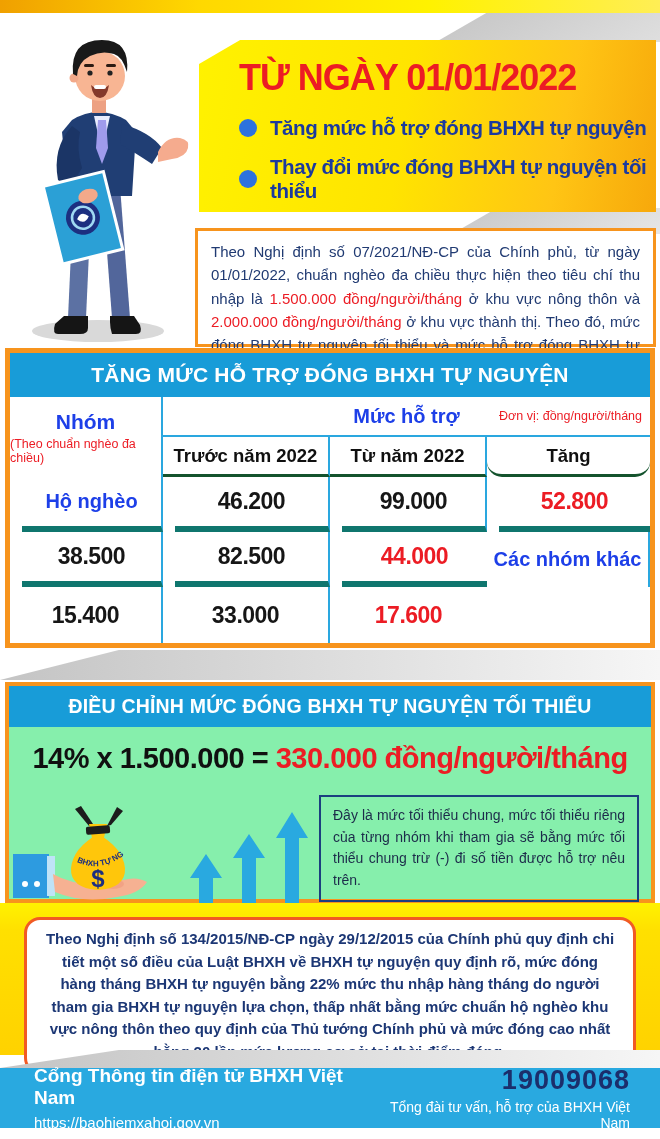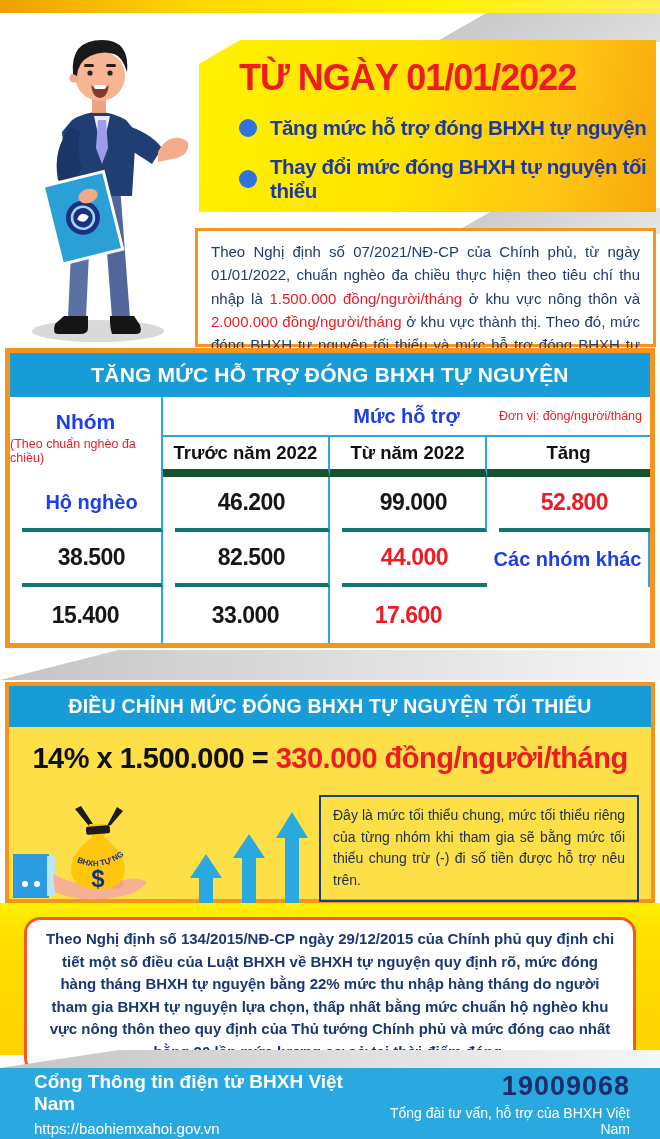--- a/index.html
+++ b/index.html
@@ -44,45 +44,45 @@
   .blue-bar{background:#189CD8;color:#fff;font-weight:bold;text-align:center;letter-spacing:0.2px;}
   .table-title{height:44px;line-height:44px;font-size:21px;}
   .tbl{display:grid;grid-template-columns:153px 167px 157px 163px;grid-template-rows:40px 40px 55px 55px 56px;}
   .cell{display:flex;align-items:center;justify-content:center;box-sizing:border-box;}
   .groupcell{grid-row:1/3;grid-column:1;flex-direction:column;border-right:2px solid #2AA7DF;}
   .grp-title{color:#1D3FE8;font-size:21px;font-weight:bold;}
   .grp-sub{color:#EC1C24;font-size:12.5px;margin-top:3px;}
   .supportcell{grid-row:1;grid-column:2/5;position:relative;border-bottom:2px solid #2AA7DF;}
   .support-label{color:#1D3FE8;font-size:20px;font-weight:bold;}
   .unit{position:absolute;right:8px;top:50%;transform:translateY(-50%);color:#EC1C24;font-size:12.5px;}
-  .colhead{grid-row:2;font-size:18.5px;font-weight:bold;color:#101010;border-bottom:8px solid #14532d;}
+  .colhead{grid-row:2;font-size:18.5px;font-weight:bold;color:#101010;border-bottom:3px solid #14532d;}
   .ch1{grid-column:2;border-right:2px solid #2AA7DF;}
   .ch2{grid-column:3;border-right:2px solid #2AA7DF;}
-  .ch3{grid-column:4;}
+  .ch3{grid-column:4;border-radius:15px;}
   .rowlabel{color:#1D3FE8;font-size:20px;font-weight:bold;border-right:2px solid #2AA7DF;}
   .val{color:#161616;font-size:23px;font-weight:bold;letter-spacing:-0.5px;border-right:2px solid #2AA7DF;}
   .inc{color:#EC1C24;font-size:23px;font-weight:bold;letter-spacing:-0.5px;}
-  .rb{border-bottom:4px solid #0f766e;margin-left:12px;}
+  .rb{border-bottom:6px solid #0f766e;margin-left:12px;}
   
   .adjust-section{position:absolute;top:682px;left:5px;width:650px;height:221px;
-    border:4px solid #F7941D;background:#fde047;box-sizing:border-box;}
+    border:4px solid #F7941D;background:#86efac;box-sizing:border-box;}
   .adjust-title{height:41px;line-height:41px;font-size:19.5px;}
   .formula{margin-top:15px;text-align:center;font-size:29px;font-weight:bold;color:#101010;letter-spacing:-0.5px;}
   .formula .red-inline{letter-spacing:-0.5px;}
   .adjust-row{display:flex;align-items:flex-end;padding:6px 10px 0 4px;}
   .note-panel{flex:1;border:2.5px solid #1B3F7F;box-sizing:border-box;
     padding:8px 12px;margin:14px 2px 6px 4px;color:#1c2b4a;font-size:14px;line-height:1.55;text-align:justify;}
   
   .legal-section{position:absolute;top:903px;left:0;width:660px;height:152px;
     background:linear-gradient(180deg,#FFF200 0%,#FFE000 18%,#FFD200 100%);}
   .legal-panel{margin:14px auto 0 auto;width:612px;box-sizing:border-box;
     border:3px solid #F15A24;border-radius:16px;background:#fff;
     padding:8px 16px;color:#1C3775;font-size:15px;line-height:1.5;text-align:center;font-weight:bold;}
   
-  .footer{position:absolute;top:1068px;left:0;width:660px;height:71px;background:#29A9E0;
+  .footer{position:absolute;top:1068px;left:0;width:660px;height:60px;background:#29A9E0;
     display:flex;justify-content:space-between;align-items:center;box-sizing:border-box;padding:0 30px 0 34px;}
   .portal-name{color:#fff;font-size:19px;font-weight:bold;margin-bottom:5px;}
   .portal-url{color:#fff;font-size:15px;}
   .footer-right{text-align:right;}
   .hotline{color:#1B2E6B;font-size:27px;font-weight:bold;letter-spacing:1px;margin-bottom:3px;}
   .hotline-desc{color:#fff;font-size:14px;}
 </style>
 </head>
 <body>
 

